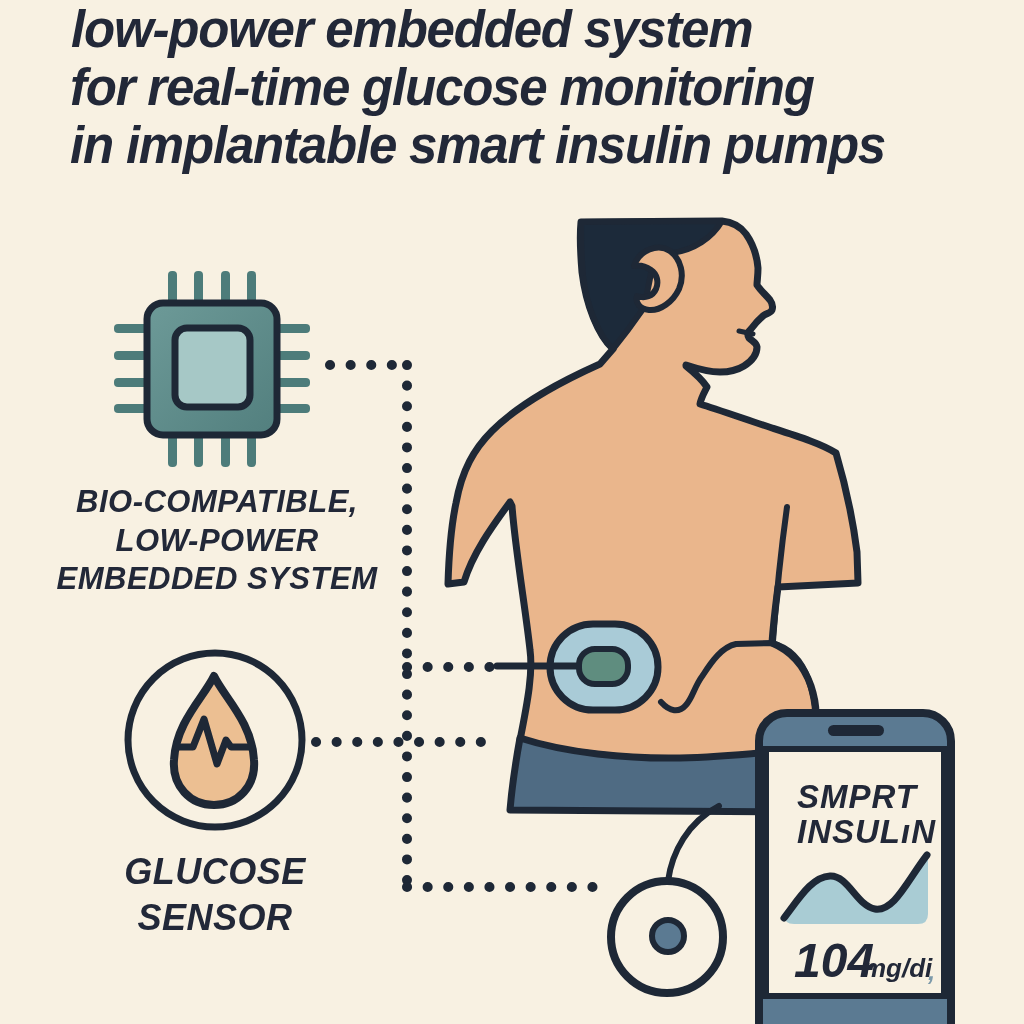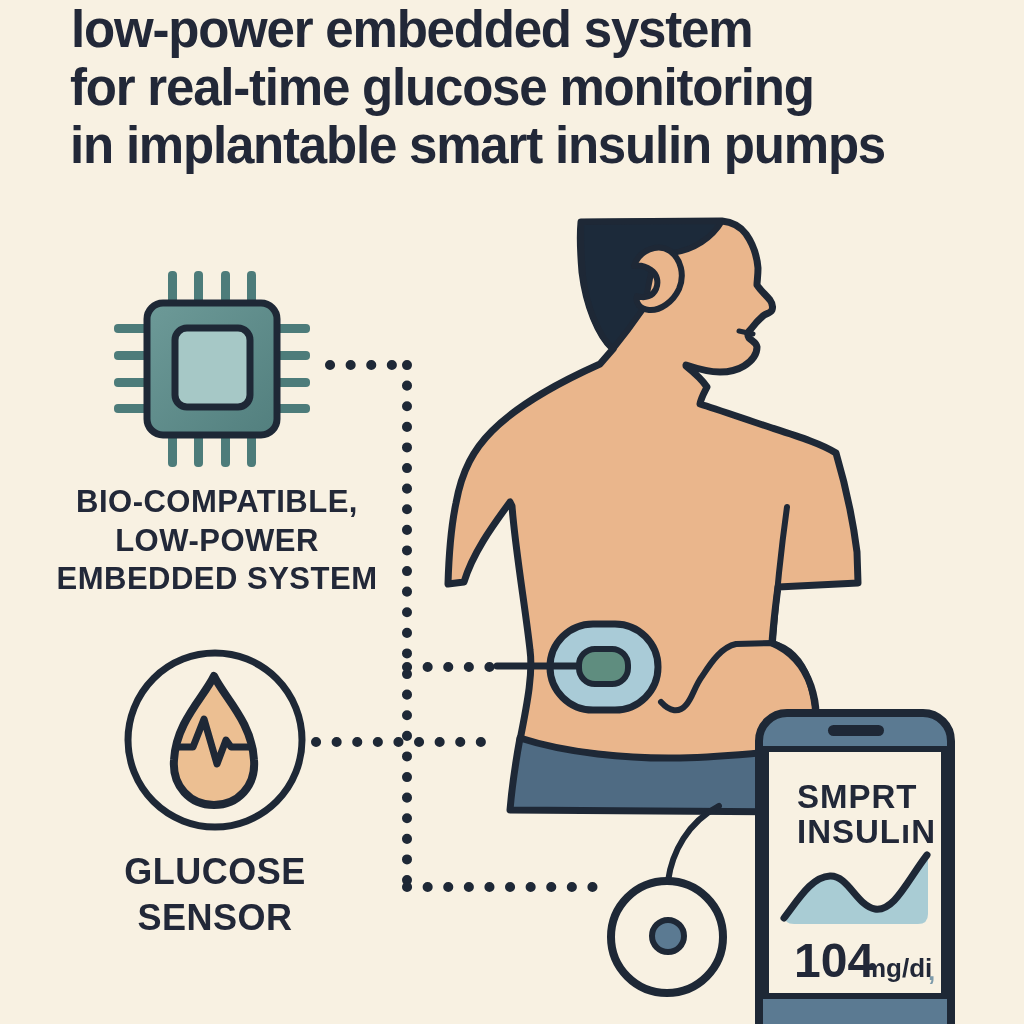--- a/index.html
+++ b/index.html
@@ -1,17 +1,17 @@
 <!DOCTYPE html>
 <html><head>
 <meta charset="utf-8">
 <style>
   html,body{margin:0;padding:0;background:#f8f1e2;}
   .stage{position:relative;width:1024px;height:1024px;overflow:hidden;
-         font-family:"Liberation Sans",sans-serif;}
+         font-family:"Liberation Sans",sans-serif;font-style:italic;}
   svg{display:block;}
   text{font-family:"Liberation Sans","DejaVu Sans",sans-serif;}
   .title-line{font-weight:bold;font-size:51px;letter-spacing:-1.2px;fill:#222838;}
   .block-label{font-weight:bold;font-size:31px;letter-spacing:0.5px;fill:#222838;text-anchor:middle;}
   .sensor-label{font-weight:bold;font-size:36px;letter-spacing:0.5px;fill:#222838;text-anchor:middle;}
   .app-line{font-weight:bold;font-size:33px;letter-spacing:1px;fill:#222838;}
   .reading-value{font-weight:bold;font-size:48px;letter-spacing:0px;fill:#222838;}
   .reading-unit{font-weight:bold;font-size:26px;fill:#222838;}
   .reading-tail{font-weight:bold;font-size:26px;fill:#7d9aaa;}
 </style>

